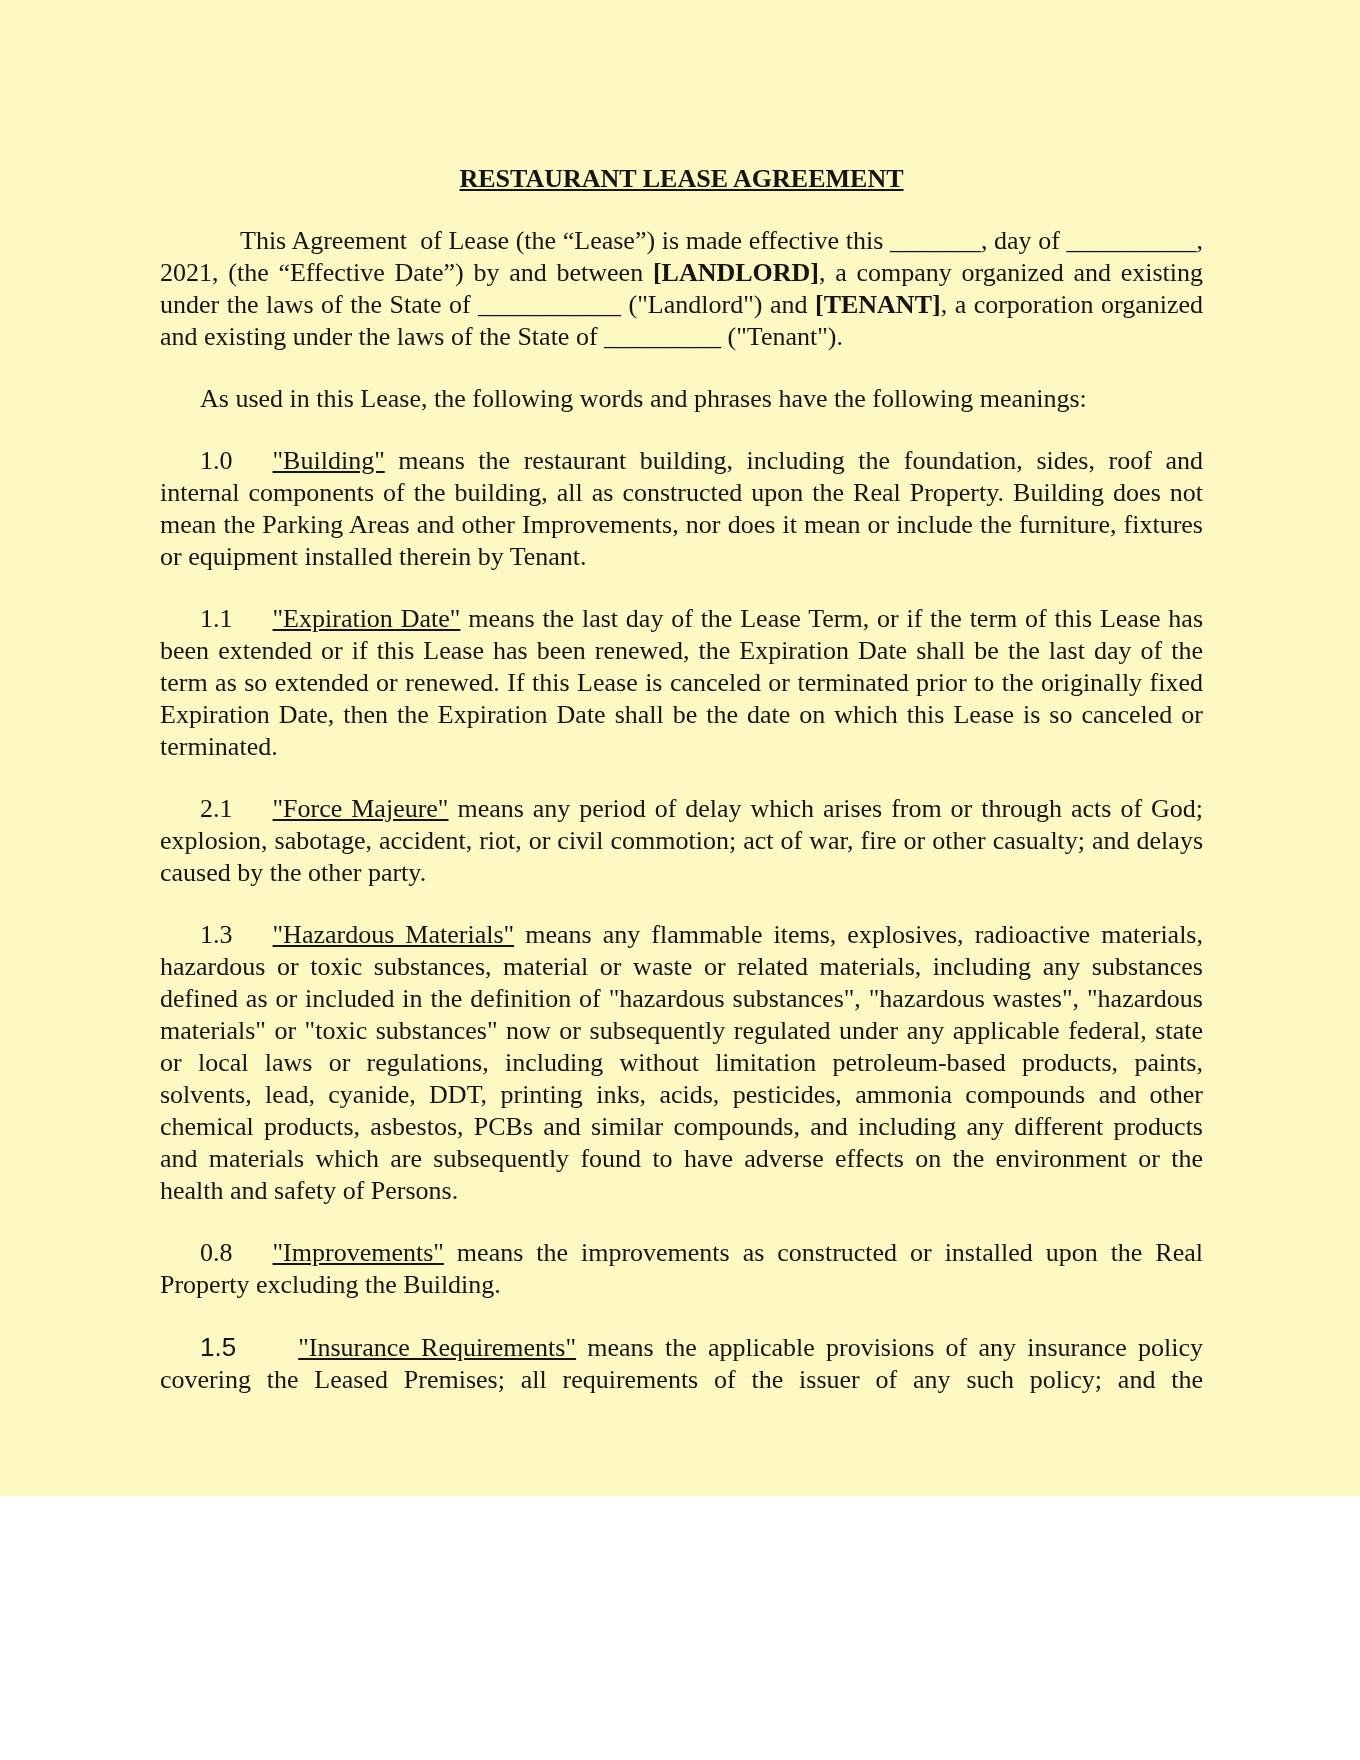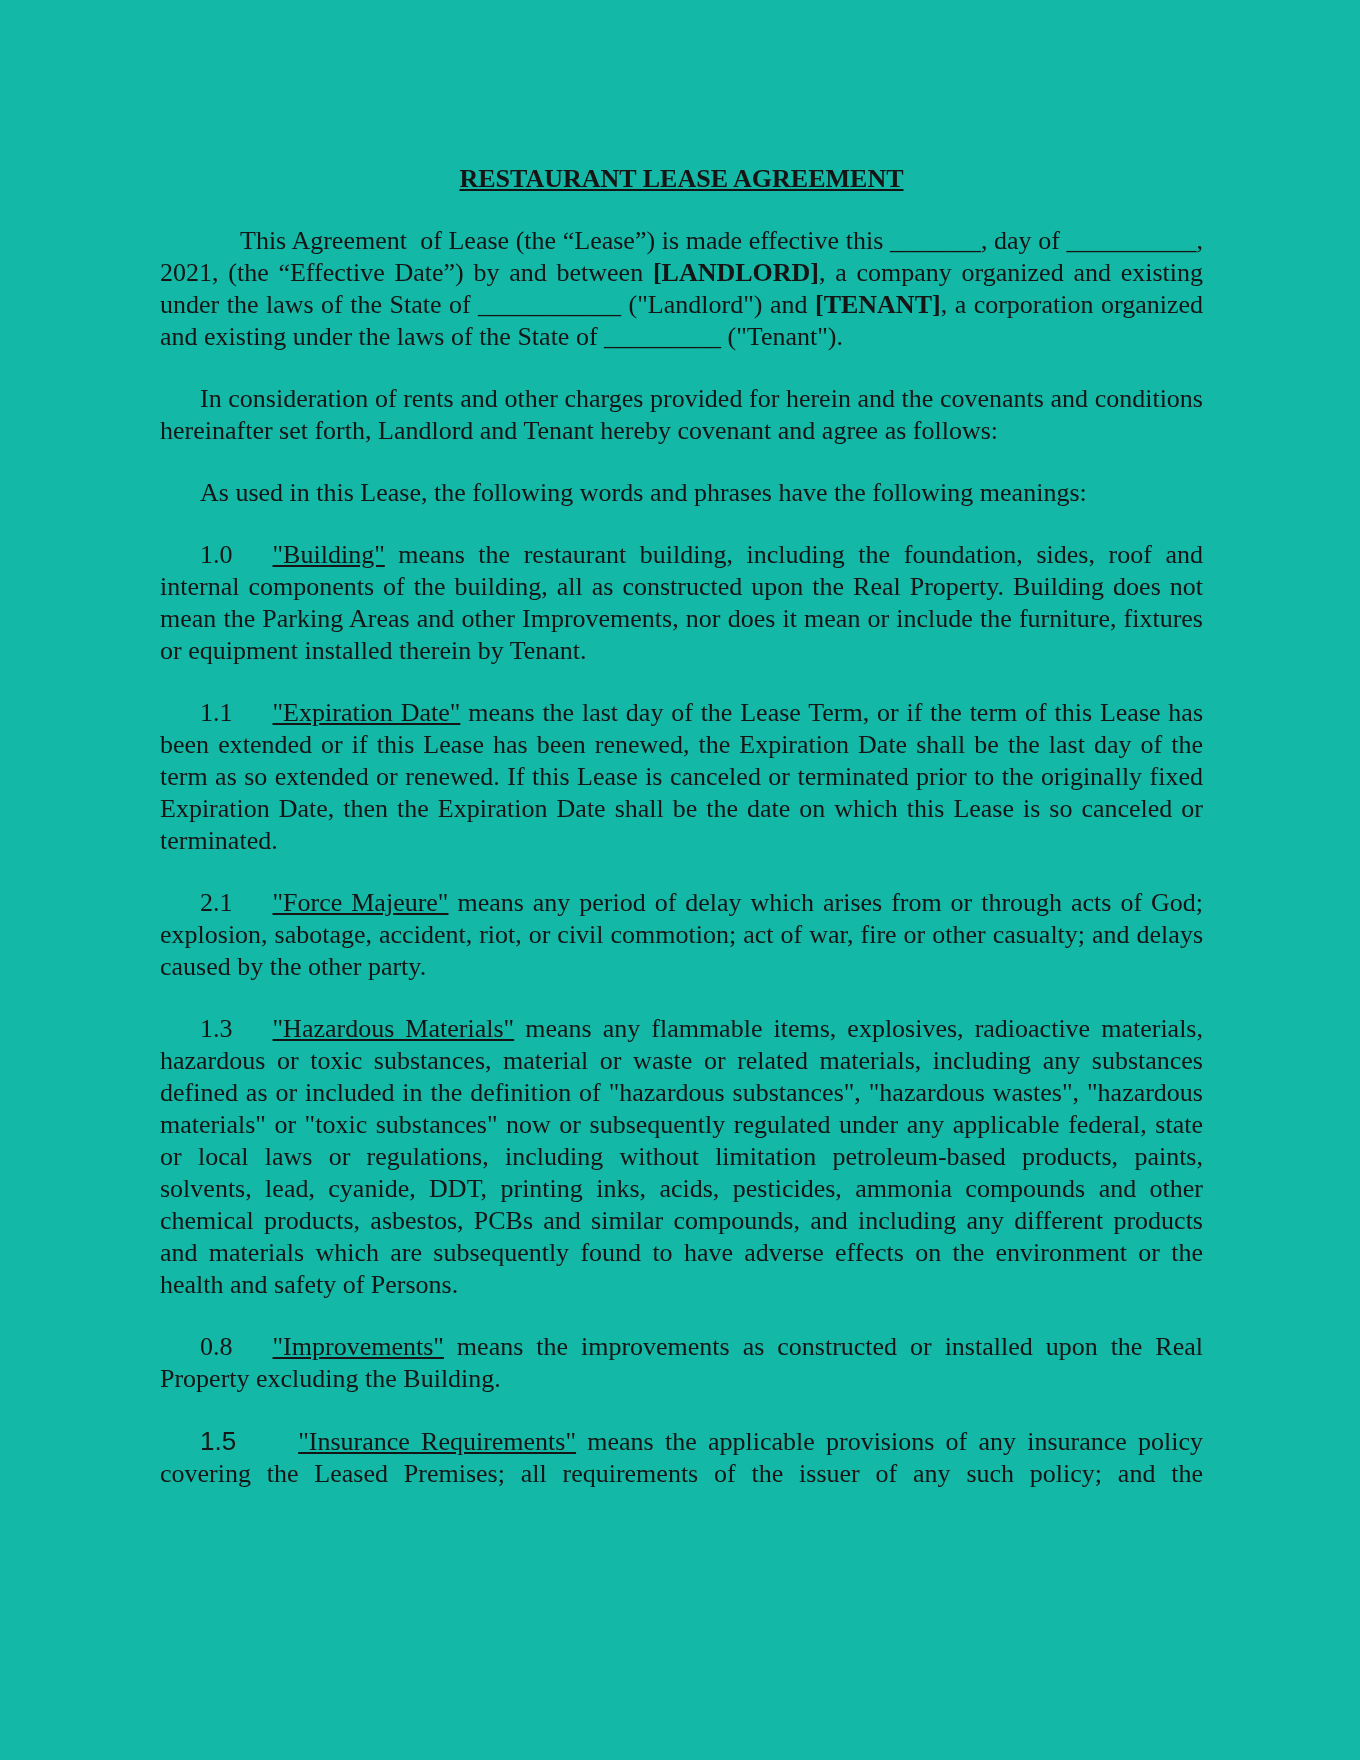--- a/index.html
+++ b/index.html
@@ -3,23 +3,23 @@
 <meta charset="utf-8">
 <style>
   html, body {
     margin: 0;
     padding: 0;
     background: #ffffff;
   }
   .page {
     position: relative;
     width: 1360px;
-    height: 1760px;
+    height: 1496px;
     box-sizing: border-box;
-    background: #14b8a6;
+    background: #fef9c3;
     padding: 163px 157px 0 160px;
     font-family: "Liberation Serif", serif;
     font-size: 26px;
     line-height: 32px;
     color: #151515;
     overflow: hidden;
   }
   .doc-title {
     text-align: center;
     font-weight: bold;
@@ -47,21 +47,20 @@
 </style>
 </head>
 <body>
 
 <div class="page">
 
   <div class="doc-title">RESTAURANT LEASE AGREEMENT</div>
 
   <p class="para p-intro"><span>This Agreement&nbsp; of Lease (the “Lease”) is made effective this </span><span>_______</span><span>, day of </span><span>__________</span><span>, 2021, (the “Effective Date”) by and between </span><span class="bold">[LANDLORD]</span><span>, a company organized and existing under the laws of the State of </span><span>___________</span><span> ("Landlord") and </span><span class="bold">[TENANT]</span><span>, a corporation organized and existing under the laws of the State of </span><span>_________</span><span> ("Tenant").</span></p>
 
-  <p class="para p-std">In consideration of rents and other charges provided for herein and the covenants and conditions hereinafter set forth, Landlord and Tenant hereby covenant and agree as follows:</p>
 
 
   <p class="para p-std">As used in this Lease, the following words and phrases have the following meanings:</p>
 
   <p class="para p-std"><span>1.0</span><span class="tab"></span><span class="term">"Building"</span><span> means the restaurant building, including the foundation, sides, roof and internal components of the building, all as constructed upon the Real Property.  Building does not mean the Parking Areas and other Improvements, nor does it mean or include the furniture, fixtures or equipment installed therein by Tenant.</span></p>
 
   <p class="para p-std"><span>1.1</span><span class="tab"></span><span class="term">"Expiration Date"</span><span> means the last day of the Lease Term, or if the term of this Lease has been extended or if this Lease has been renewed, the Expiration Date shall be the last day of the term as so extended or renewed.  If this Lease is canceled or terminated prior to the originally fixed Expiration Date, then the Expiration Date shall be the date on which this Lease is so canceled or terminated.</span></p>
 
   <p class="para p-std"><span>2.1</span><span class="tab"></span><span class="term">"Force Majeure"</span><span> means any period of delay which arises from or through acts of God; explosion, sabotage, accident, riot, or civil commotion; act of war, fire or other casualty; and delays caused by the other party.</span></p>
 

